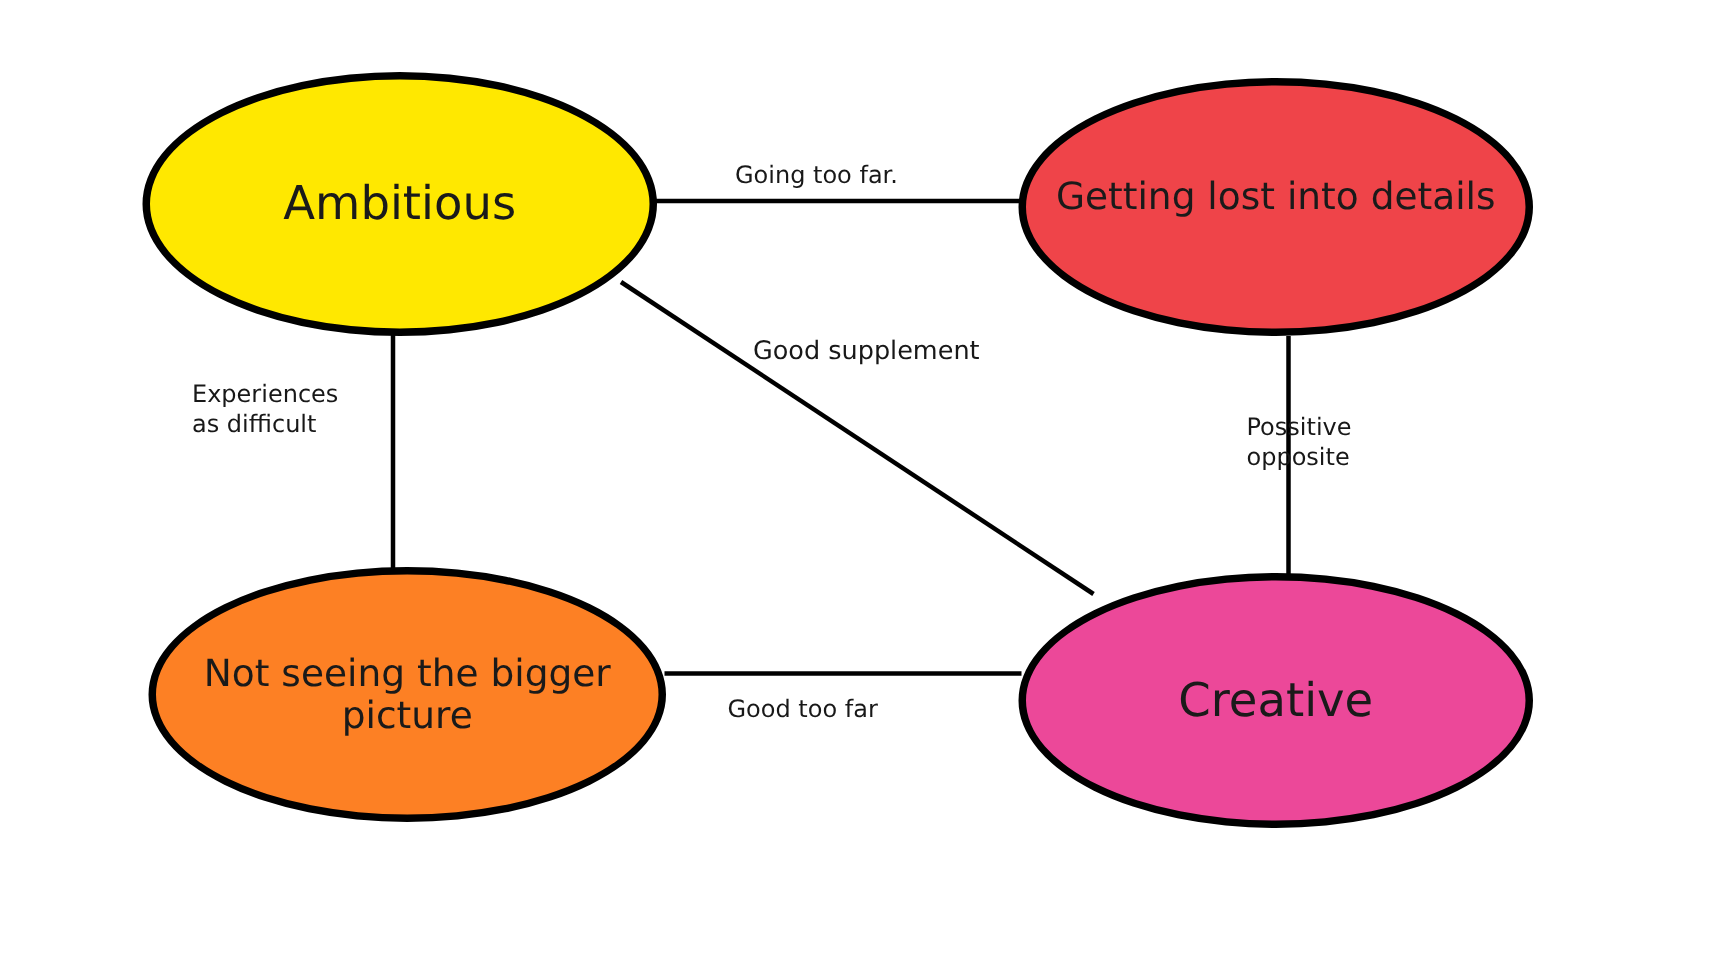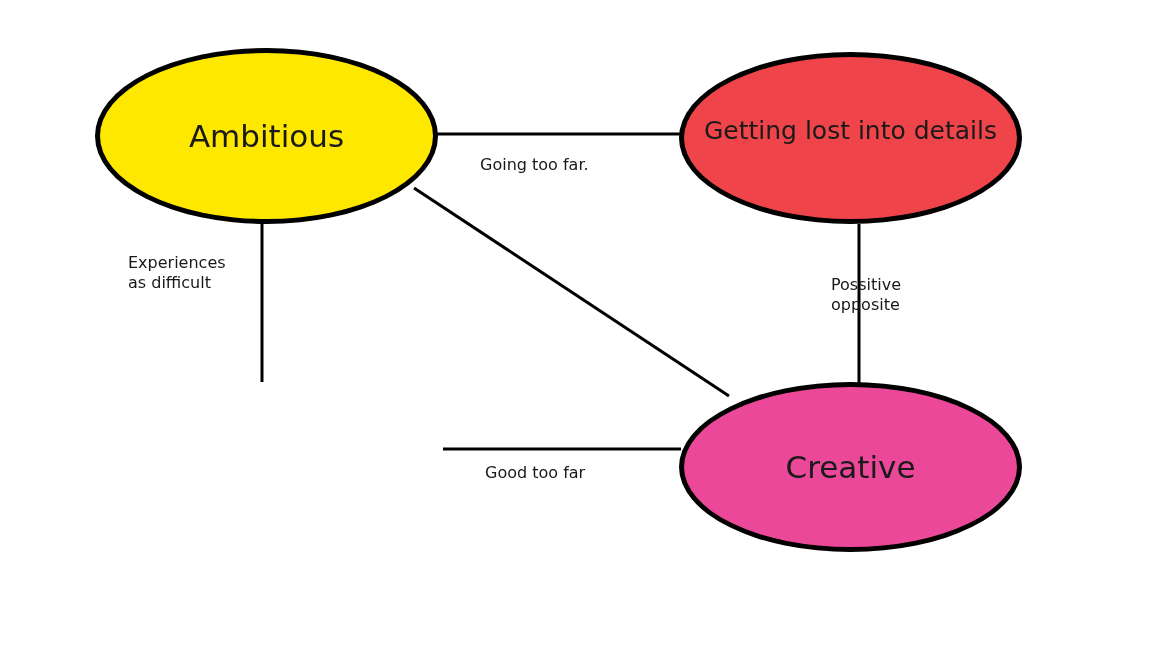--- a/index.html
+++ b/index.html
@@ -70,21 +70,21 @@
   #node-creative .node-label { font-size: 31px; }
 
   .edge-label {
     position: absolute;
     color: #181818;
     font-size: 16px;
     line-height: 1.28;
     white-space: pre-line;
     z-index: 3;
   }
-  #label-going-too-far-top   { left: 480px; top: 107px; margin-top: 48px; }
+  #label-going-too-far-top   { left: 490px; top: 107px; }
   #label-good-supplement     { left: 502px; top: 224px; font-size: 17px; }
   #label-experiences         { left: 128px; top: 253px; }
   #label-possitive-opposite  { left: 831px; top: 275px; }
   #label-going-too-far-bottom{ left: 485px; top: 463px; }
 </style>
 </head>
 <body>
 
 <div id="canvas">
 
@@ -97,27 +97,31 @@
   </svg>
 
   <div class="node" id="node-ambitious" style="background: rgb(255, 232, 0);">
     <span class="node-label">Ambitious</span>
   </div>
 
   <div class="node" id="node-details" style="background: rgb(239, 68, 73);">
     <span class="node-label">Getting lost into details</span>
   </div>
 
+  <div class="node" id="node-bigger" style="background: rgb(253, 128, 36);">
+    <span class="node-label">Not seeing the bigger picture</span>
+  </div>
 
   <div class="node" id="node-creative" style="background: #ec4899;">
     <span class="node-label">Creative</span>
   </div>
 
   <div class="edge-label" id="label-going-too-far-top">Going too far.</div>
 
+  <div class="edge-label" id="label-good-supplement">Good supplement</div>
 
   <div class="edge-label" id="label-experiences">Experiences
 as difficult</div>
 
   <div class="edge-label" id="label-possitive-opposite">Possitive
 opposite</div>
 
   <div class="edge-label" id="label-going-too-far-bottom">Good too far</div>
 
 </div>

